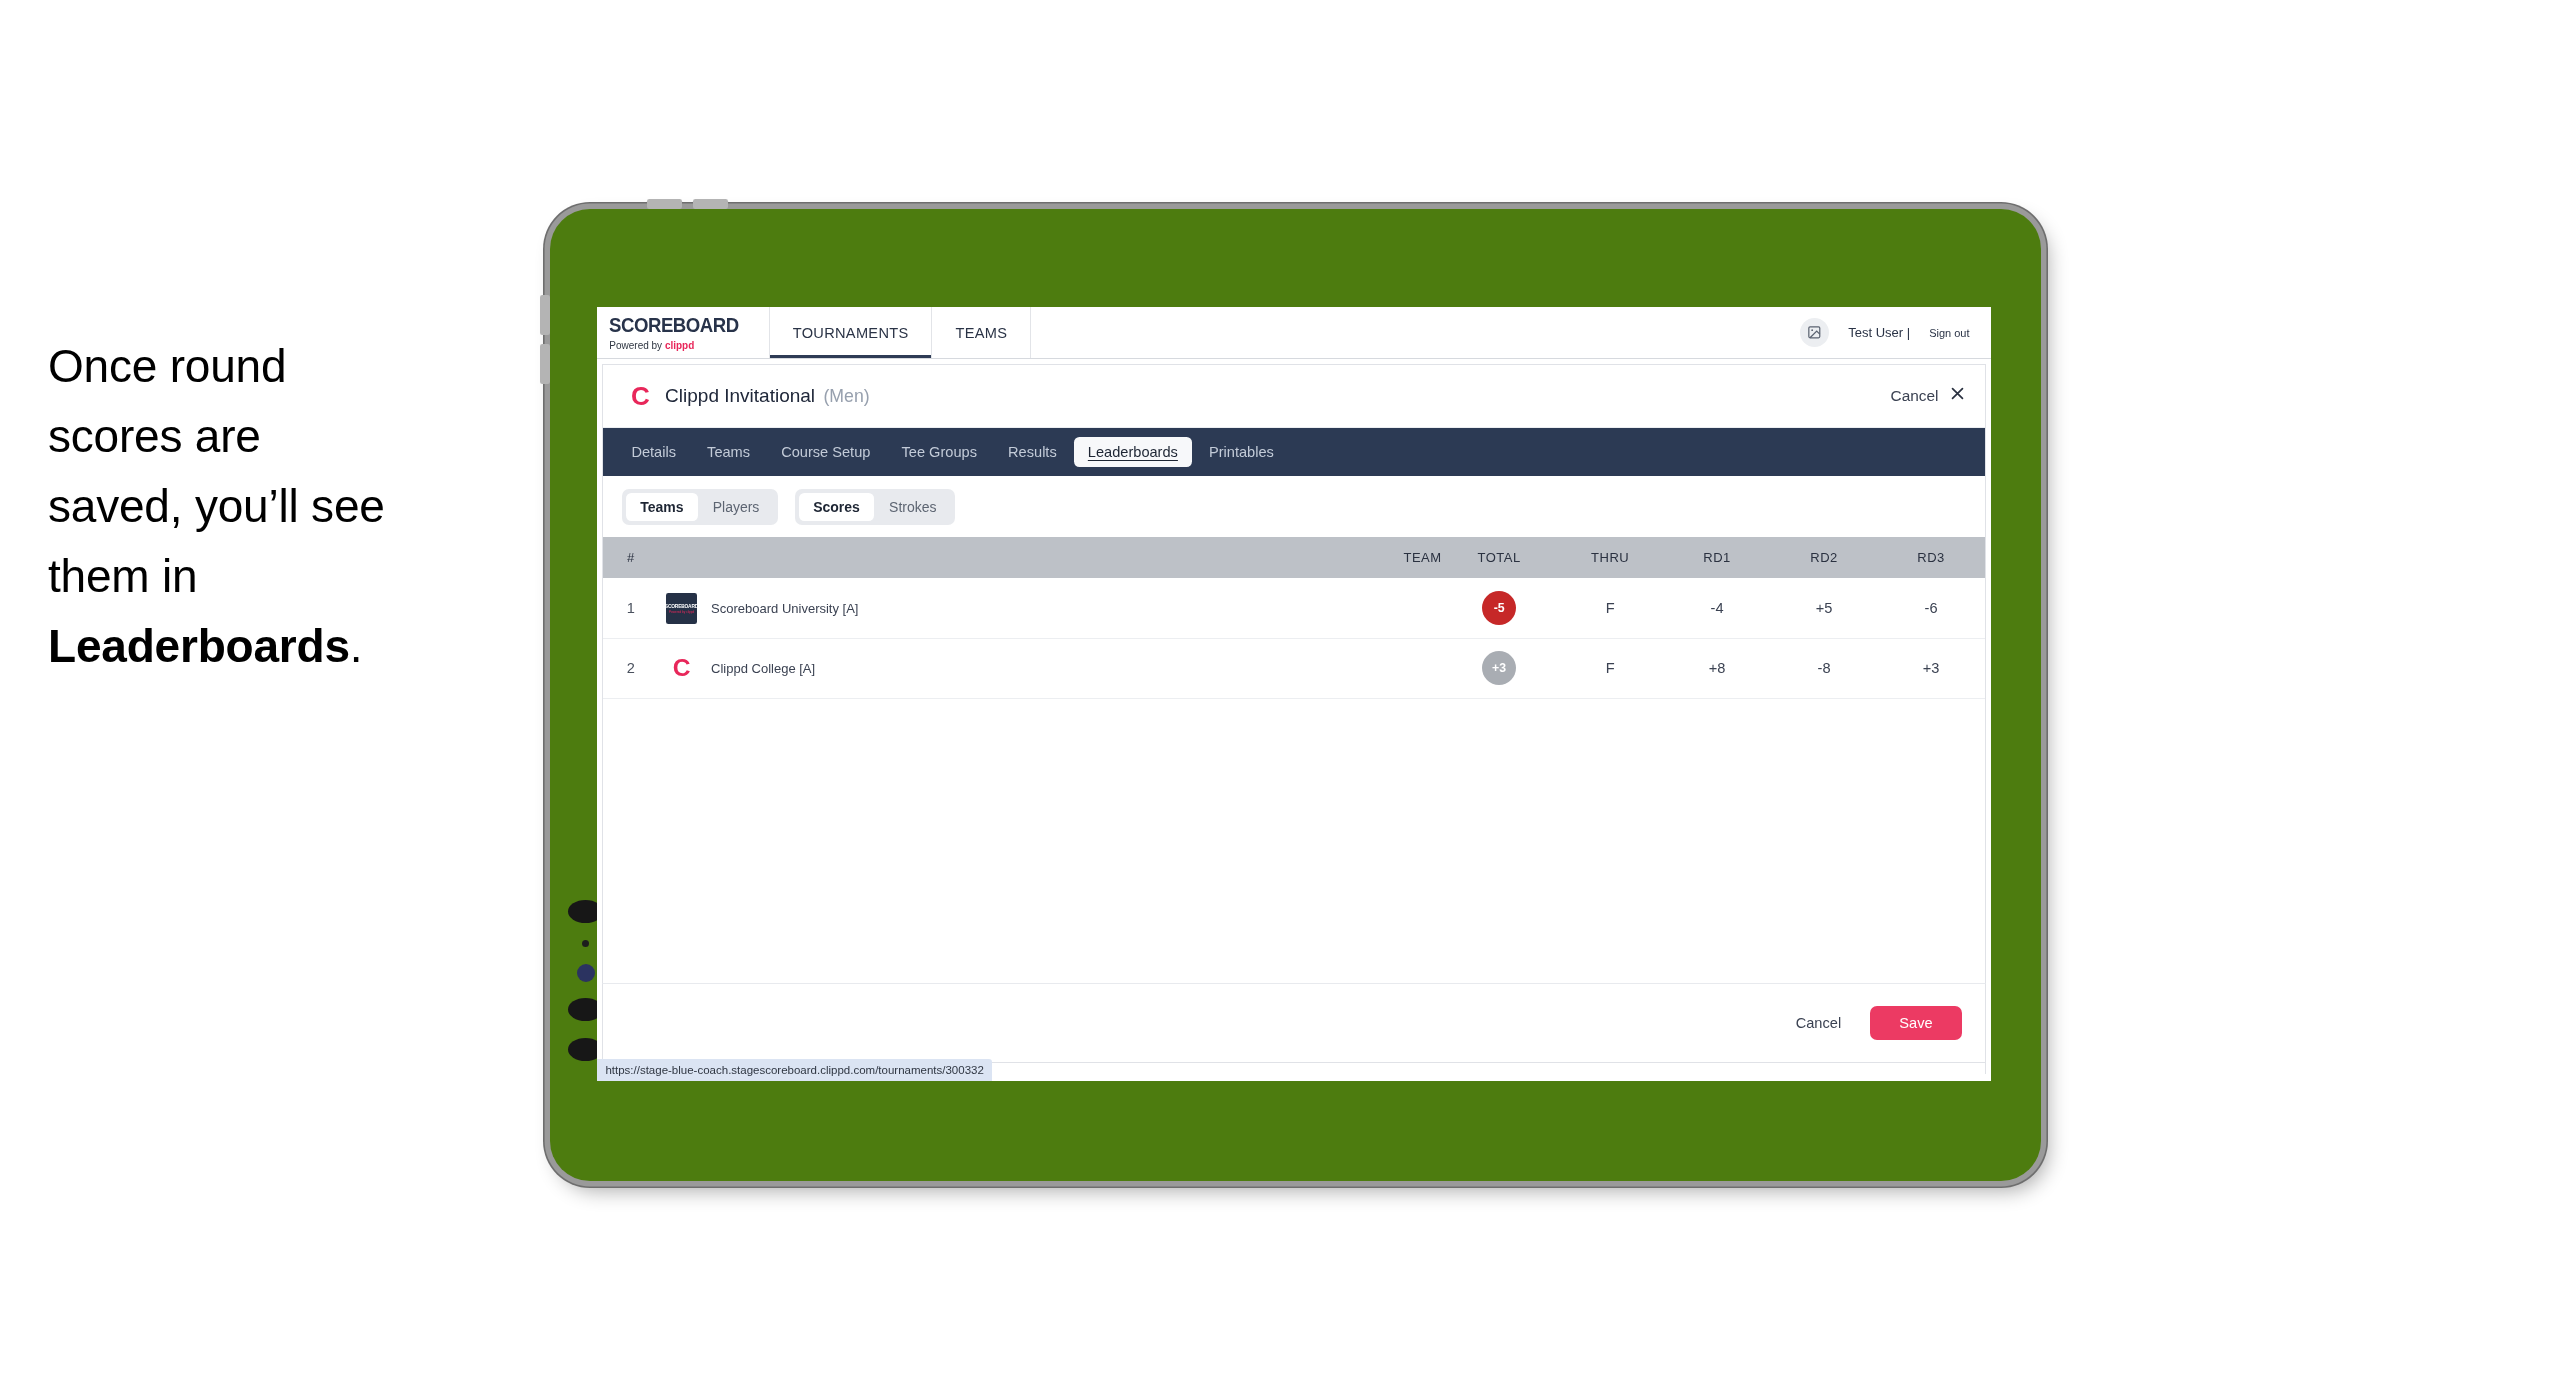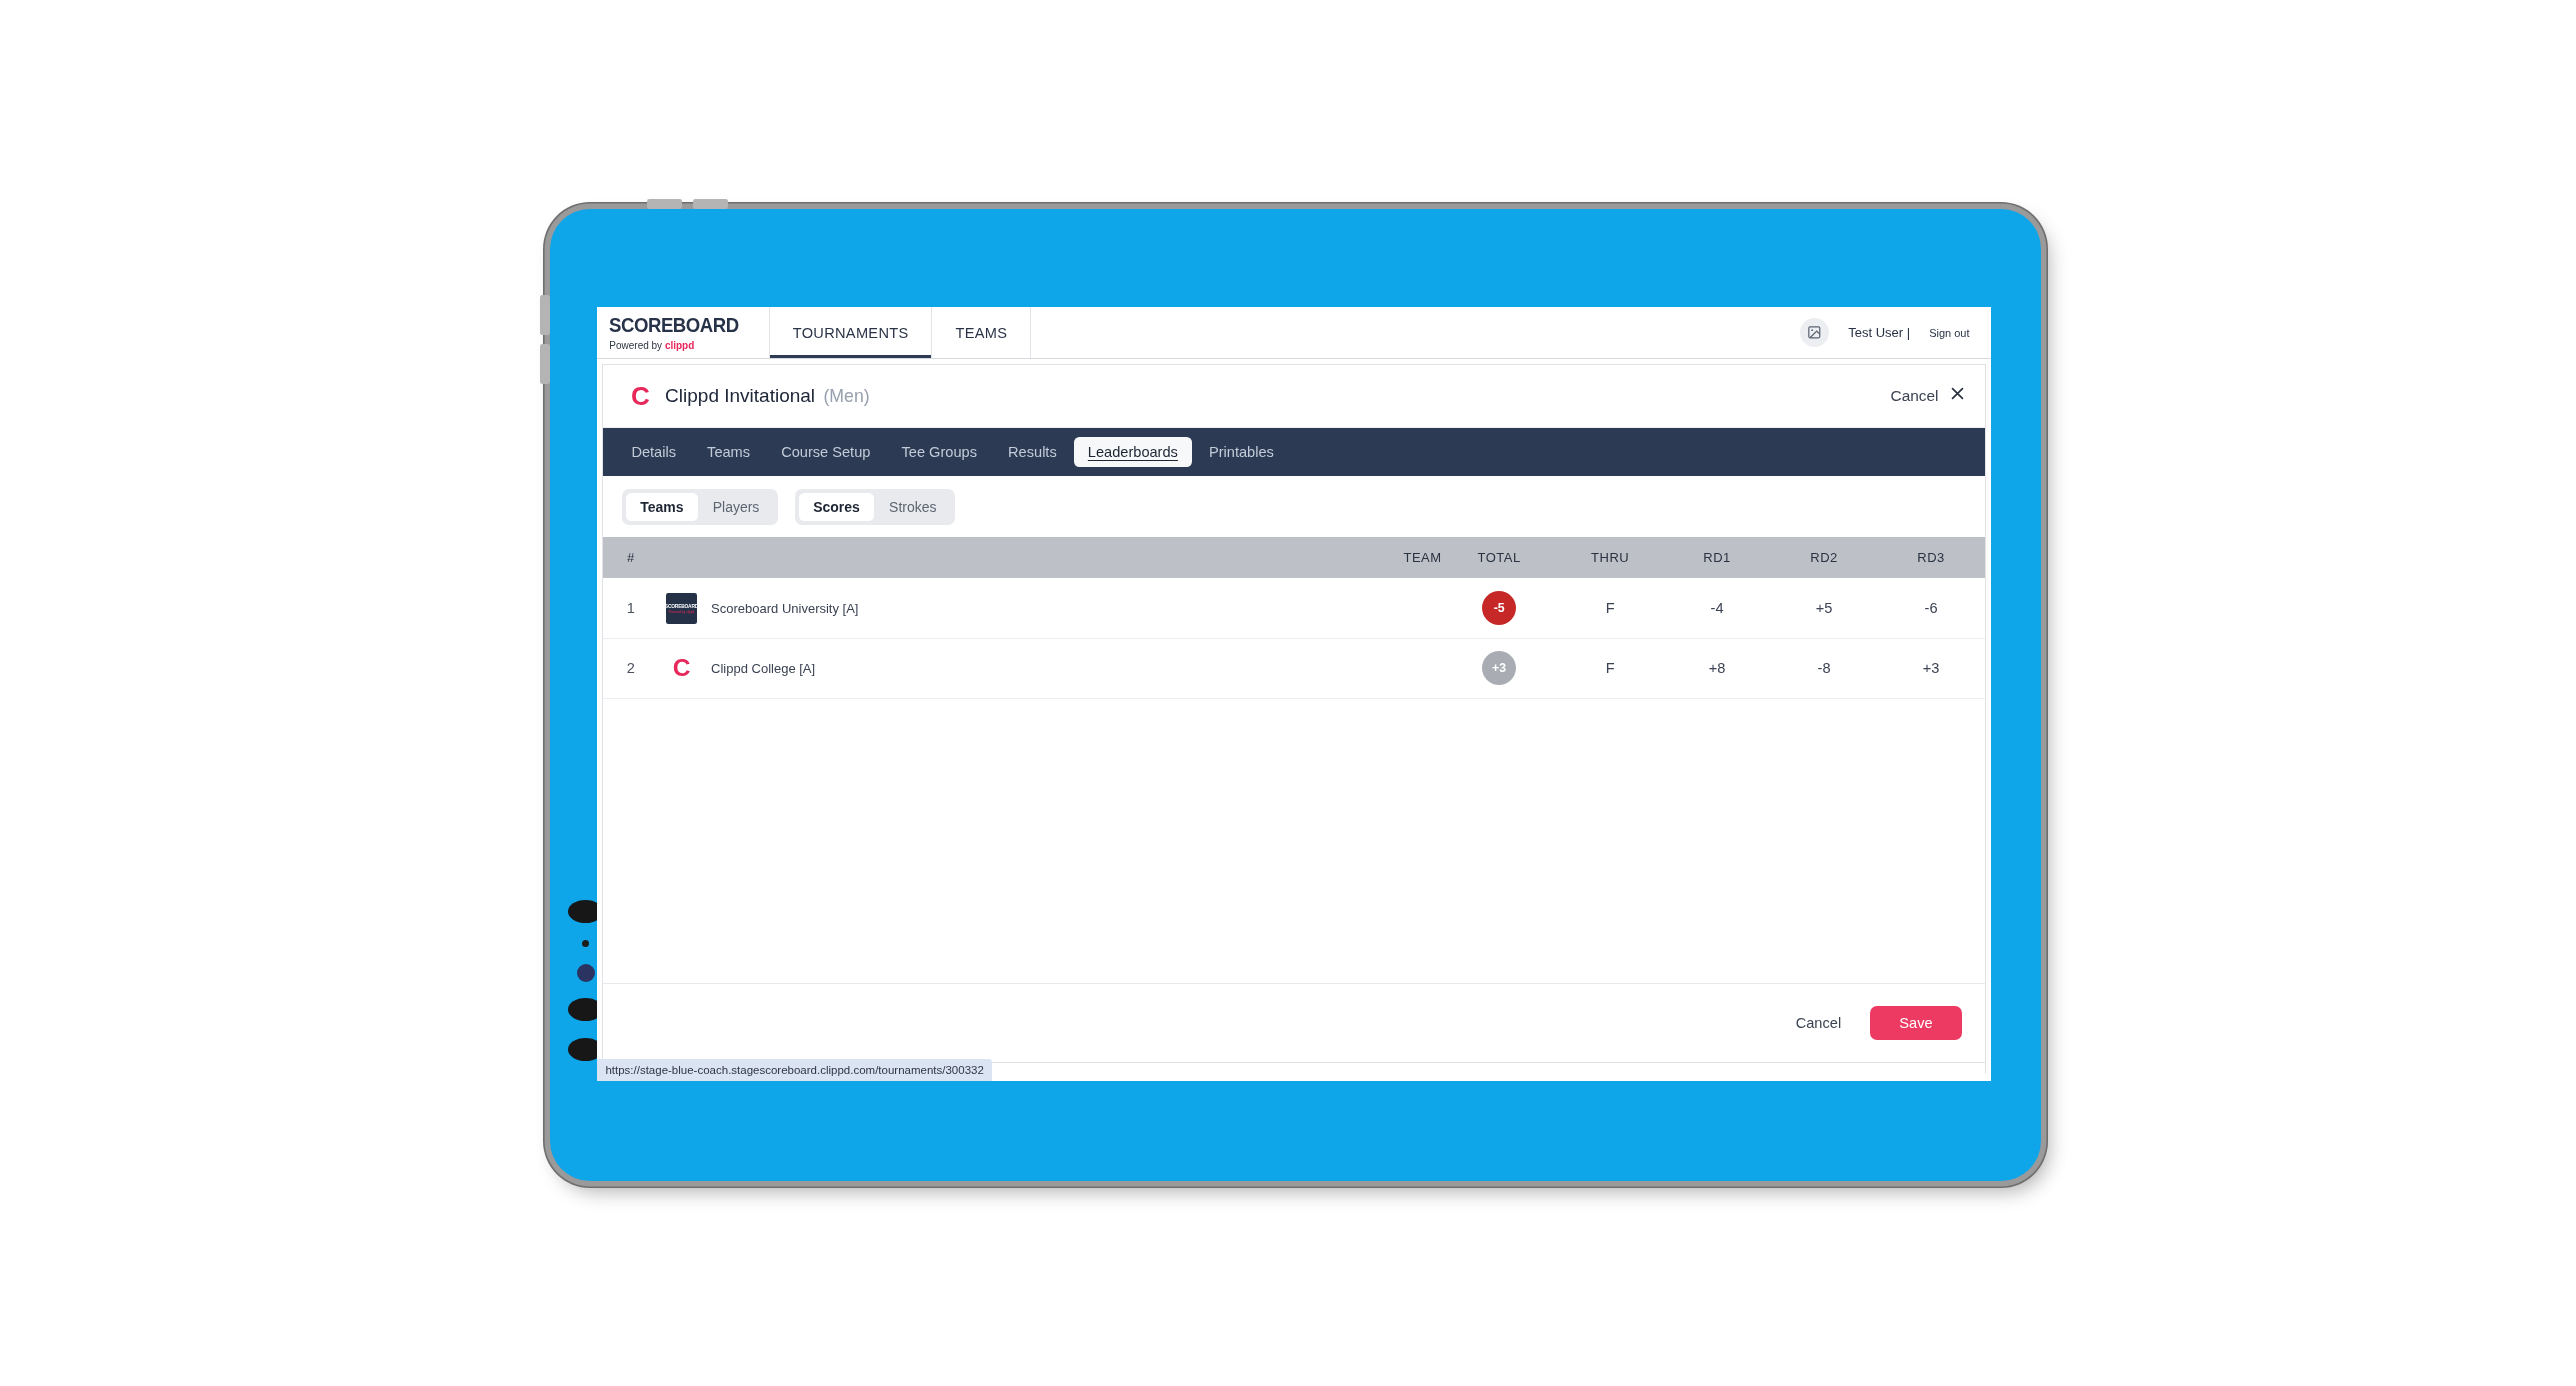--- a/index.html
+++ b/index.html
@@ -22,21 +22,21 @@
     font-weight: 400;
     letter-spacing: -0.2px;
   }
   .caption b { font-weight: 700; }
 
   
   .tablet {
     position: absolute;
     left: 550px; top: 209px;
     width: 1491px; height: 972px;
-    background: #0ea5e9;
+    background: #4d7c0f;
     border-radius: 40px;
     box-shadow:
       0 0 0 5.4px #9a9a9a,
       0 0 0 7px #6e6e6e,
       6.1px 9.2px 20px rgba(0,0,0,0.32);
   }
   .vol {
     position: absolute;
     background: #b4b4b4;
     border-radius: 2.3px;
@@ -244,20 +244,27 @@
     padding: 4.6px 8.4px 5.4px 8.4px;
     border-top-right-radius: 3.1px;
     white-space: nowrap;
   }
 </style>
 </head>
 <body>
 
 <div class="stage">
 
+  <div class="caption">
+    <span>Once round</span><br>
+    <span>scores are</span><br>
+    <span>saved, you’ll see</span><br>
+    <span>them in</span><br>
+    <b>Leaderboards</b><span>.</span>
+  </div>
 
   <div class="tablet">
     <div class="vol top-a"></div>
     <div class="vol top-b"></div>
     <div class="vol side-a"></div>
     <div class="vol side-b"></div>
     <div class="lens l1"></div>
     <div class="lens l2"></div>
     <div class="lens l3"></div>
     <div class="lens l4"></div>

